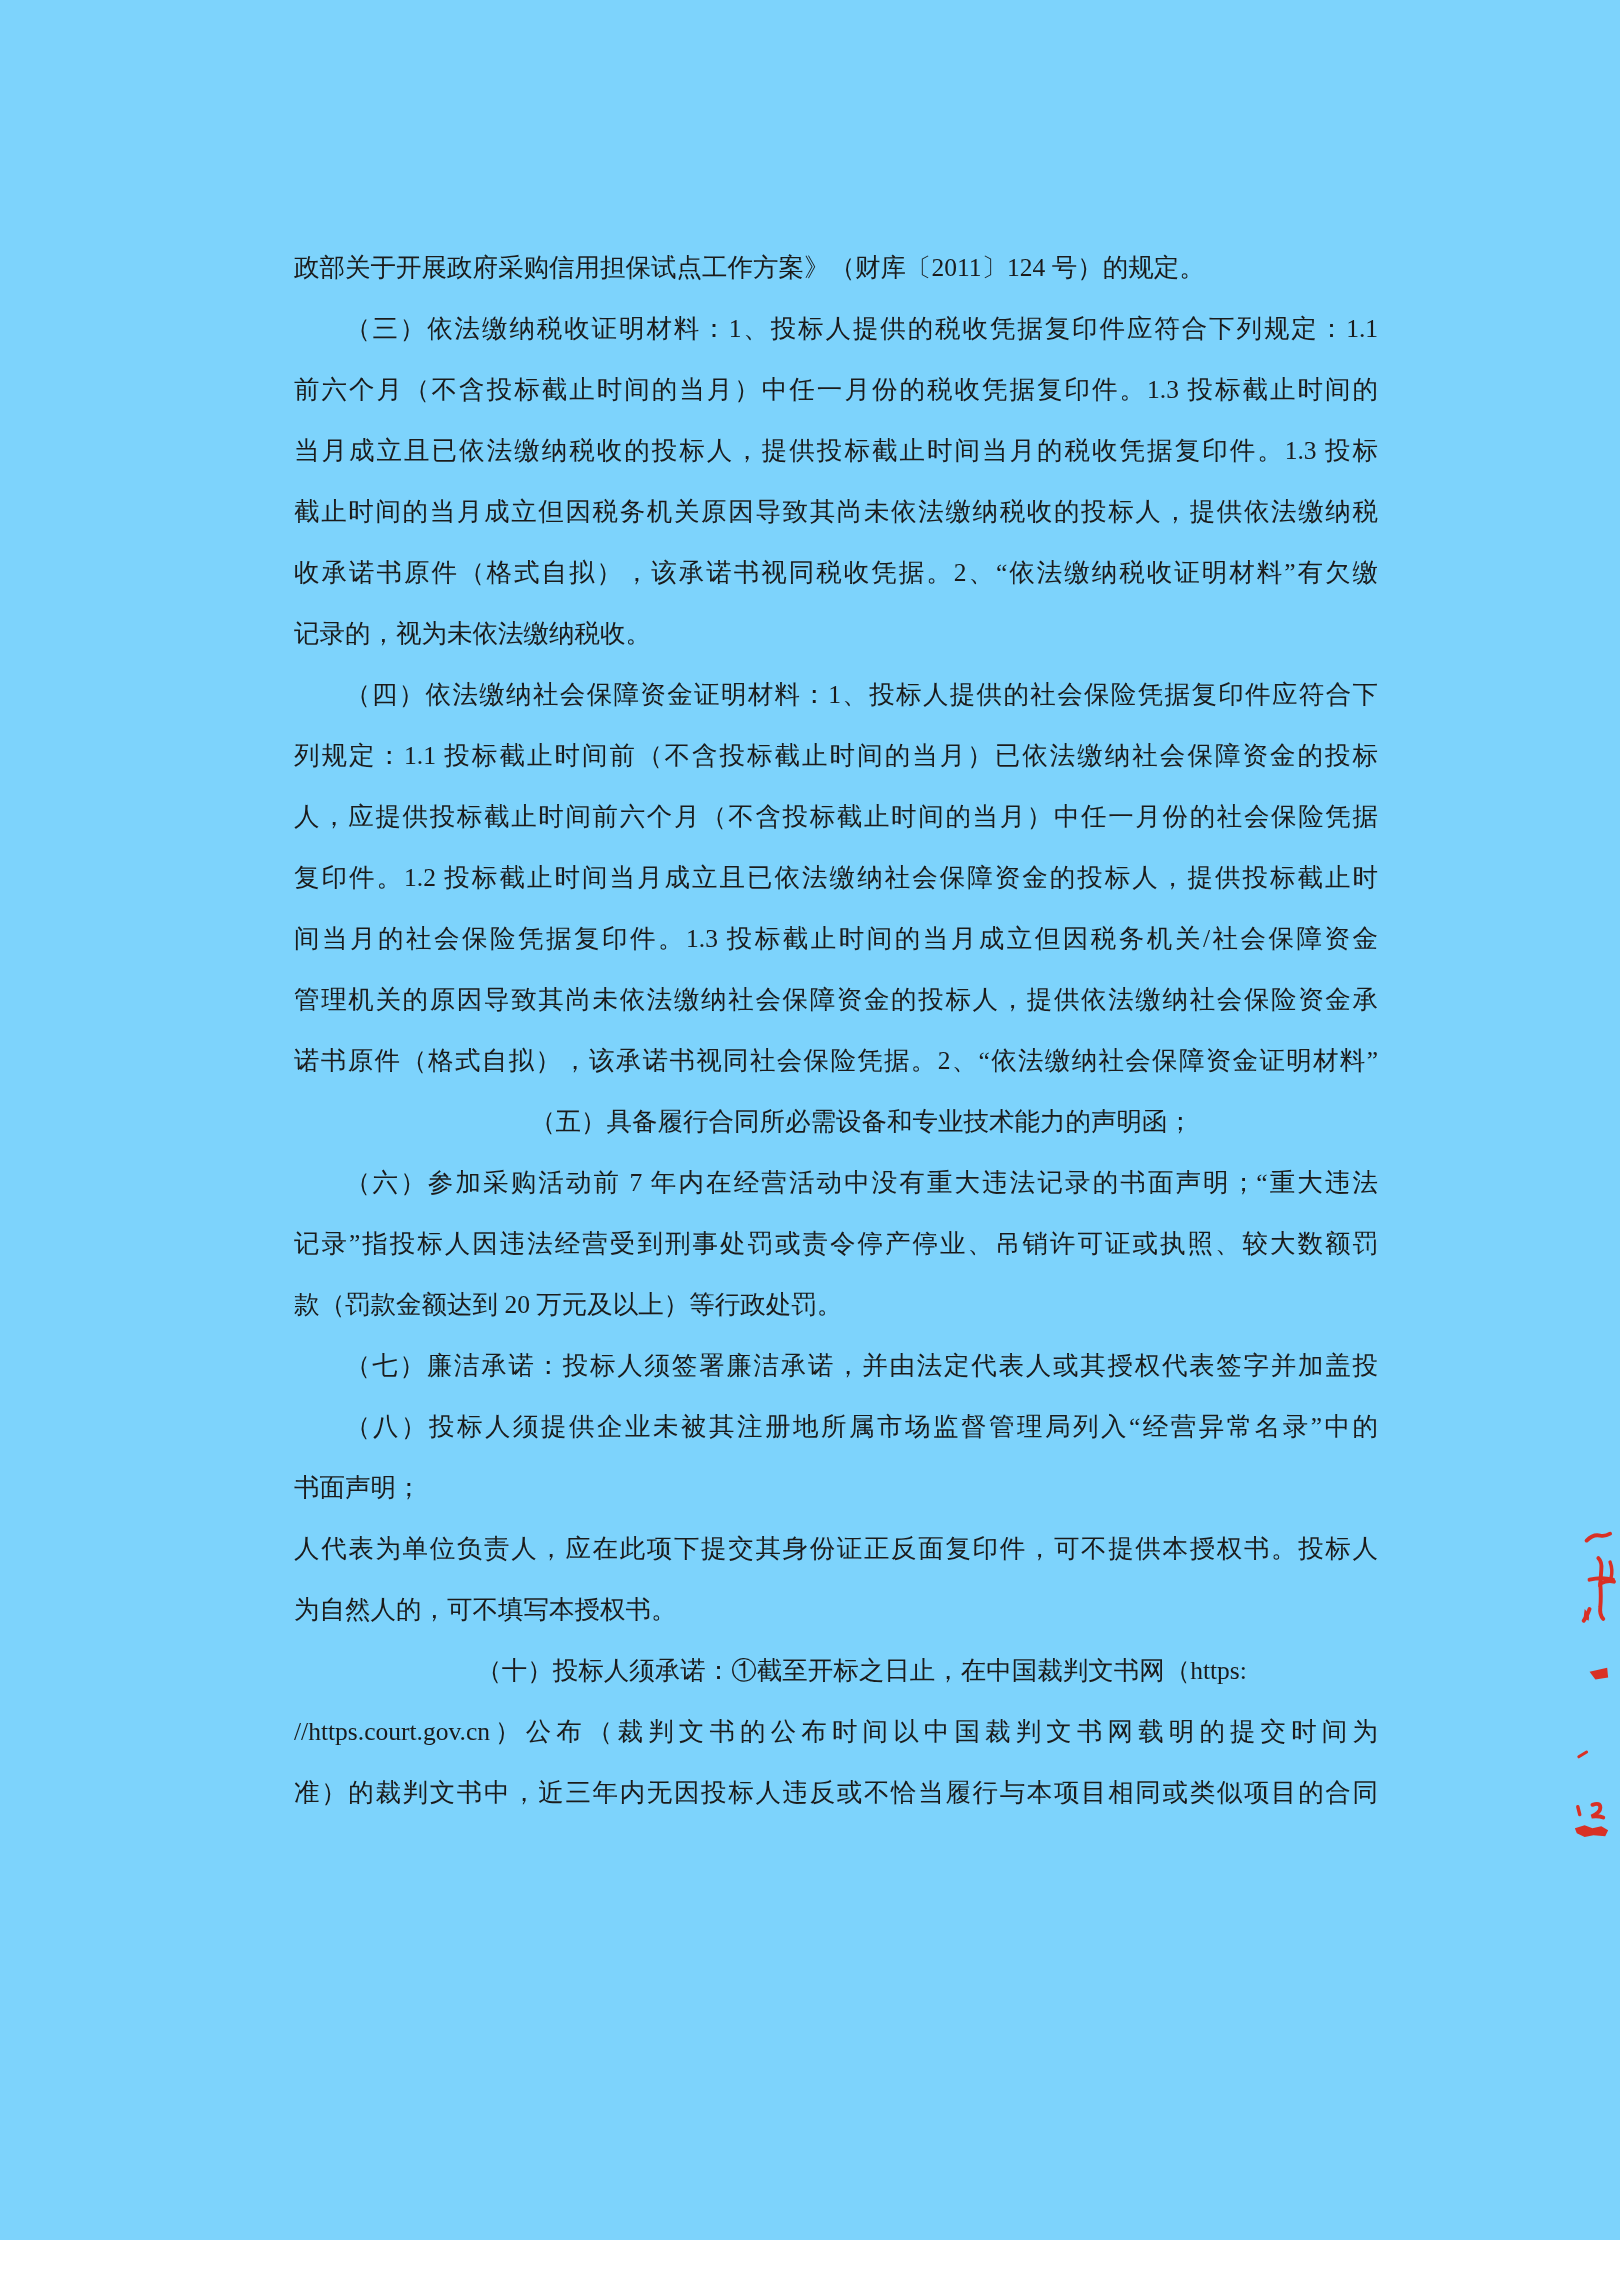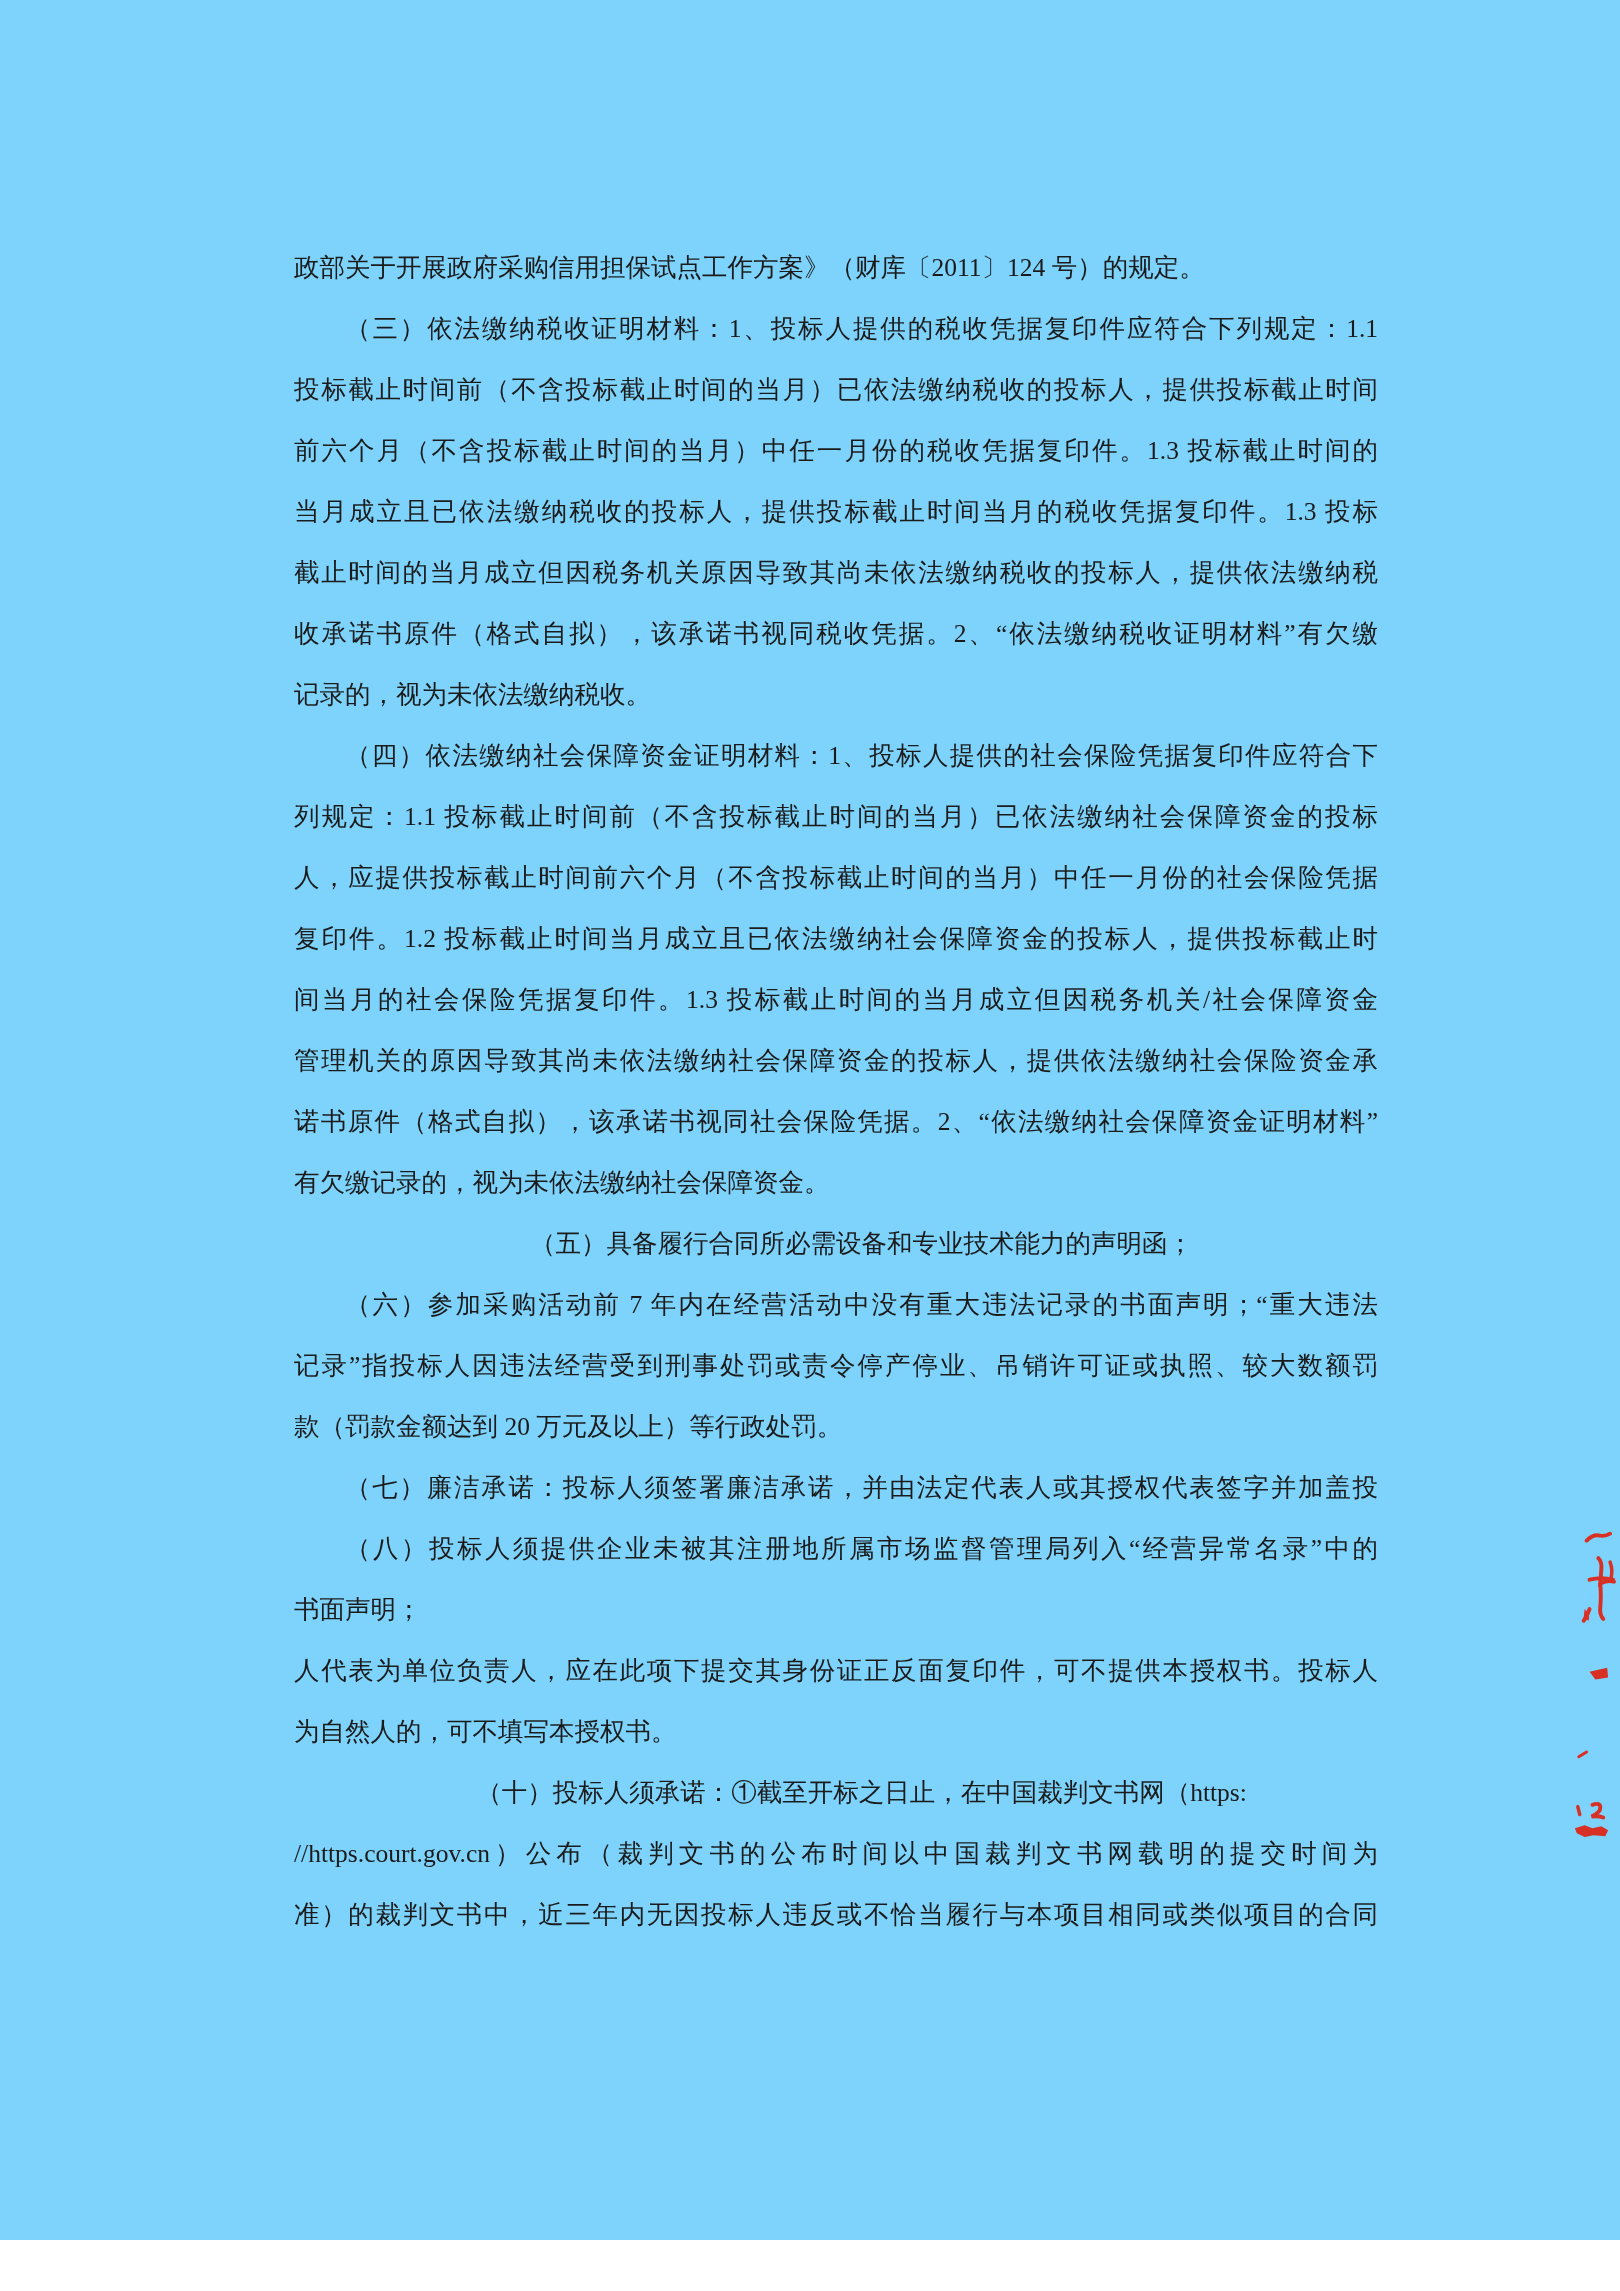--- a/index.html
+++ b/index.html
@@ -39,34 +39,32 @@
   .ink-fill { fill: var(--ink, #d93025); stroke: none; }
 </style>
 </head>
 <body>
 
 <div class="page">
 
   <div class="textblock" id="textblock" style="color: rgb(27, 27, 27);">
       <div class="line">政部关于开展政府采购信用担保试点工作方案》（财库〔2011〕124 号）的规定。</div>
       <div class="line fill indent">（三）依法缴纳税收证明材料：1、投标人提供的税收凭据复印件应符合下列规定：1.1</div>
-      <div class="line fill">投标截止时间前（不含投标截止时间的当月）已依法缴纳税收的投标人，提供投标截止时间</div>
       <div class="line fill">前六个月（不含投标截止时间的当月）中任一月份的税收凭据复印件。1.3 投标截止时间的</div>
       <div class="line fill">当月成立且已依法缴纳税收的投标人，提供投标截止时间当月的税收凭据复印件。1.3 投标</div>
       <div class="line fill">截止时间的当月成立但因税务机关原因导致其尚未依法缴纳税收的投标人，提供依法缴纳税</div>
       <div class="line fill">收承诺书原件（格式自拟），该承诺书视同税收凭据。2、“依法缴纳税收证明材料”有欠缴</div>
       <div class="line">记录的，视为未依法缴纳税收。</div>
       <div class="line fill indent">（四）依法缴纳社会保障资金证明材料：1、投标人提供的社会保险凭据复印件应符合下</div>
       <div class="line fill">列规定：1.1 投标截止时间前（不含投标截止时间的当月）已依法缴纳社会保障资金的投标</div>
       <div class="line fill">人，应提供投标截止时间前六个月（不含投标截止时间的当月）中任一月份的社会保险凭据</div>
       <div class="line fill">复印件。1.2 投标截止时间当月成立且已依法缴纳社会保障资金的投标人，提供投标截止时</div>
       <div class="line fill">间当月的社会保险凭据复印件。1.3 投标截止时间的当月成立但因税务机关/社会保障资金</div>
       <div class="line fill">管理机关的原因导致其尚未依法缴纳社会保障资金的投标人，提供依法缴纳社会保险资金承</div>
       <div class="line fill">诺书原件（格式自拟），该承诺书视同社会保险凭据。2、“依法缴纳社会保障资金证明材料”</div>
-      <div class="line">有欠缴记录的，视为未依法缴纳社会保障资金。</div>
       <div class="line indent">（五）具备履行合同所必需设备和专业技术能力的声明函；</div>
       <div class="line fill indent">（六）参加采购活动前 7 年内在经营活动中没有重大违法记录的书面声明；“重大违法</div>
       <div class="line fill">记录”指投标人因违法经营受到刑事处罚或责令停产停业、吊销许可证或执照、较大数额罚</div>
       <div class="line">款（罚款金额达到 20 万元及以上）等行政处罚。</div>
       <div class="line fill indent">（七）廉洁承诺：投标人须签署廉洁承诺，并由法定代表人或其授权代表签字并加盖投</div>
       <div class="line fill indent">（八）投标人须提供企业未被其注册地所属市场监督管理局列入“经营异常名录”中的</div>
       <div class="line">书面声明；</div>
       <div class="line fill">人代表为单位负责人，应在此项下提交其身份证正反面复印件，可不提供本授权书。投标人</div>
       <div class="line">为自然人的，可不填写本授权书。</div>
       <div class="line indent">（十）投标人须承诺：①截至开标之日止，在中国裁判文书网（https:</div>

